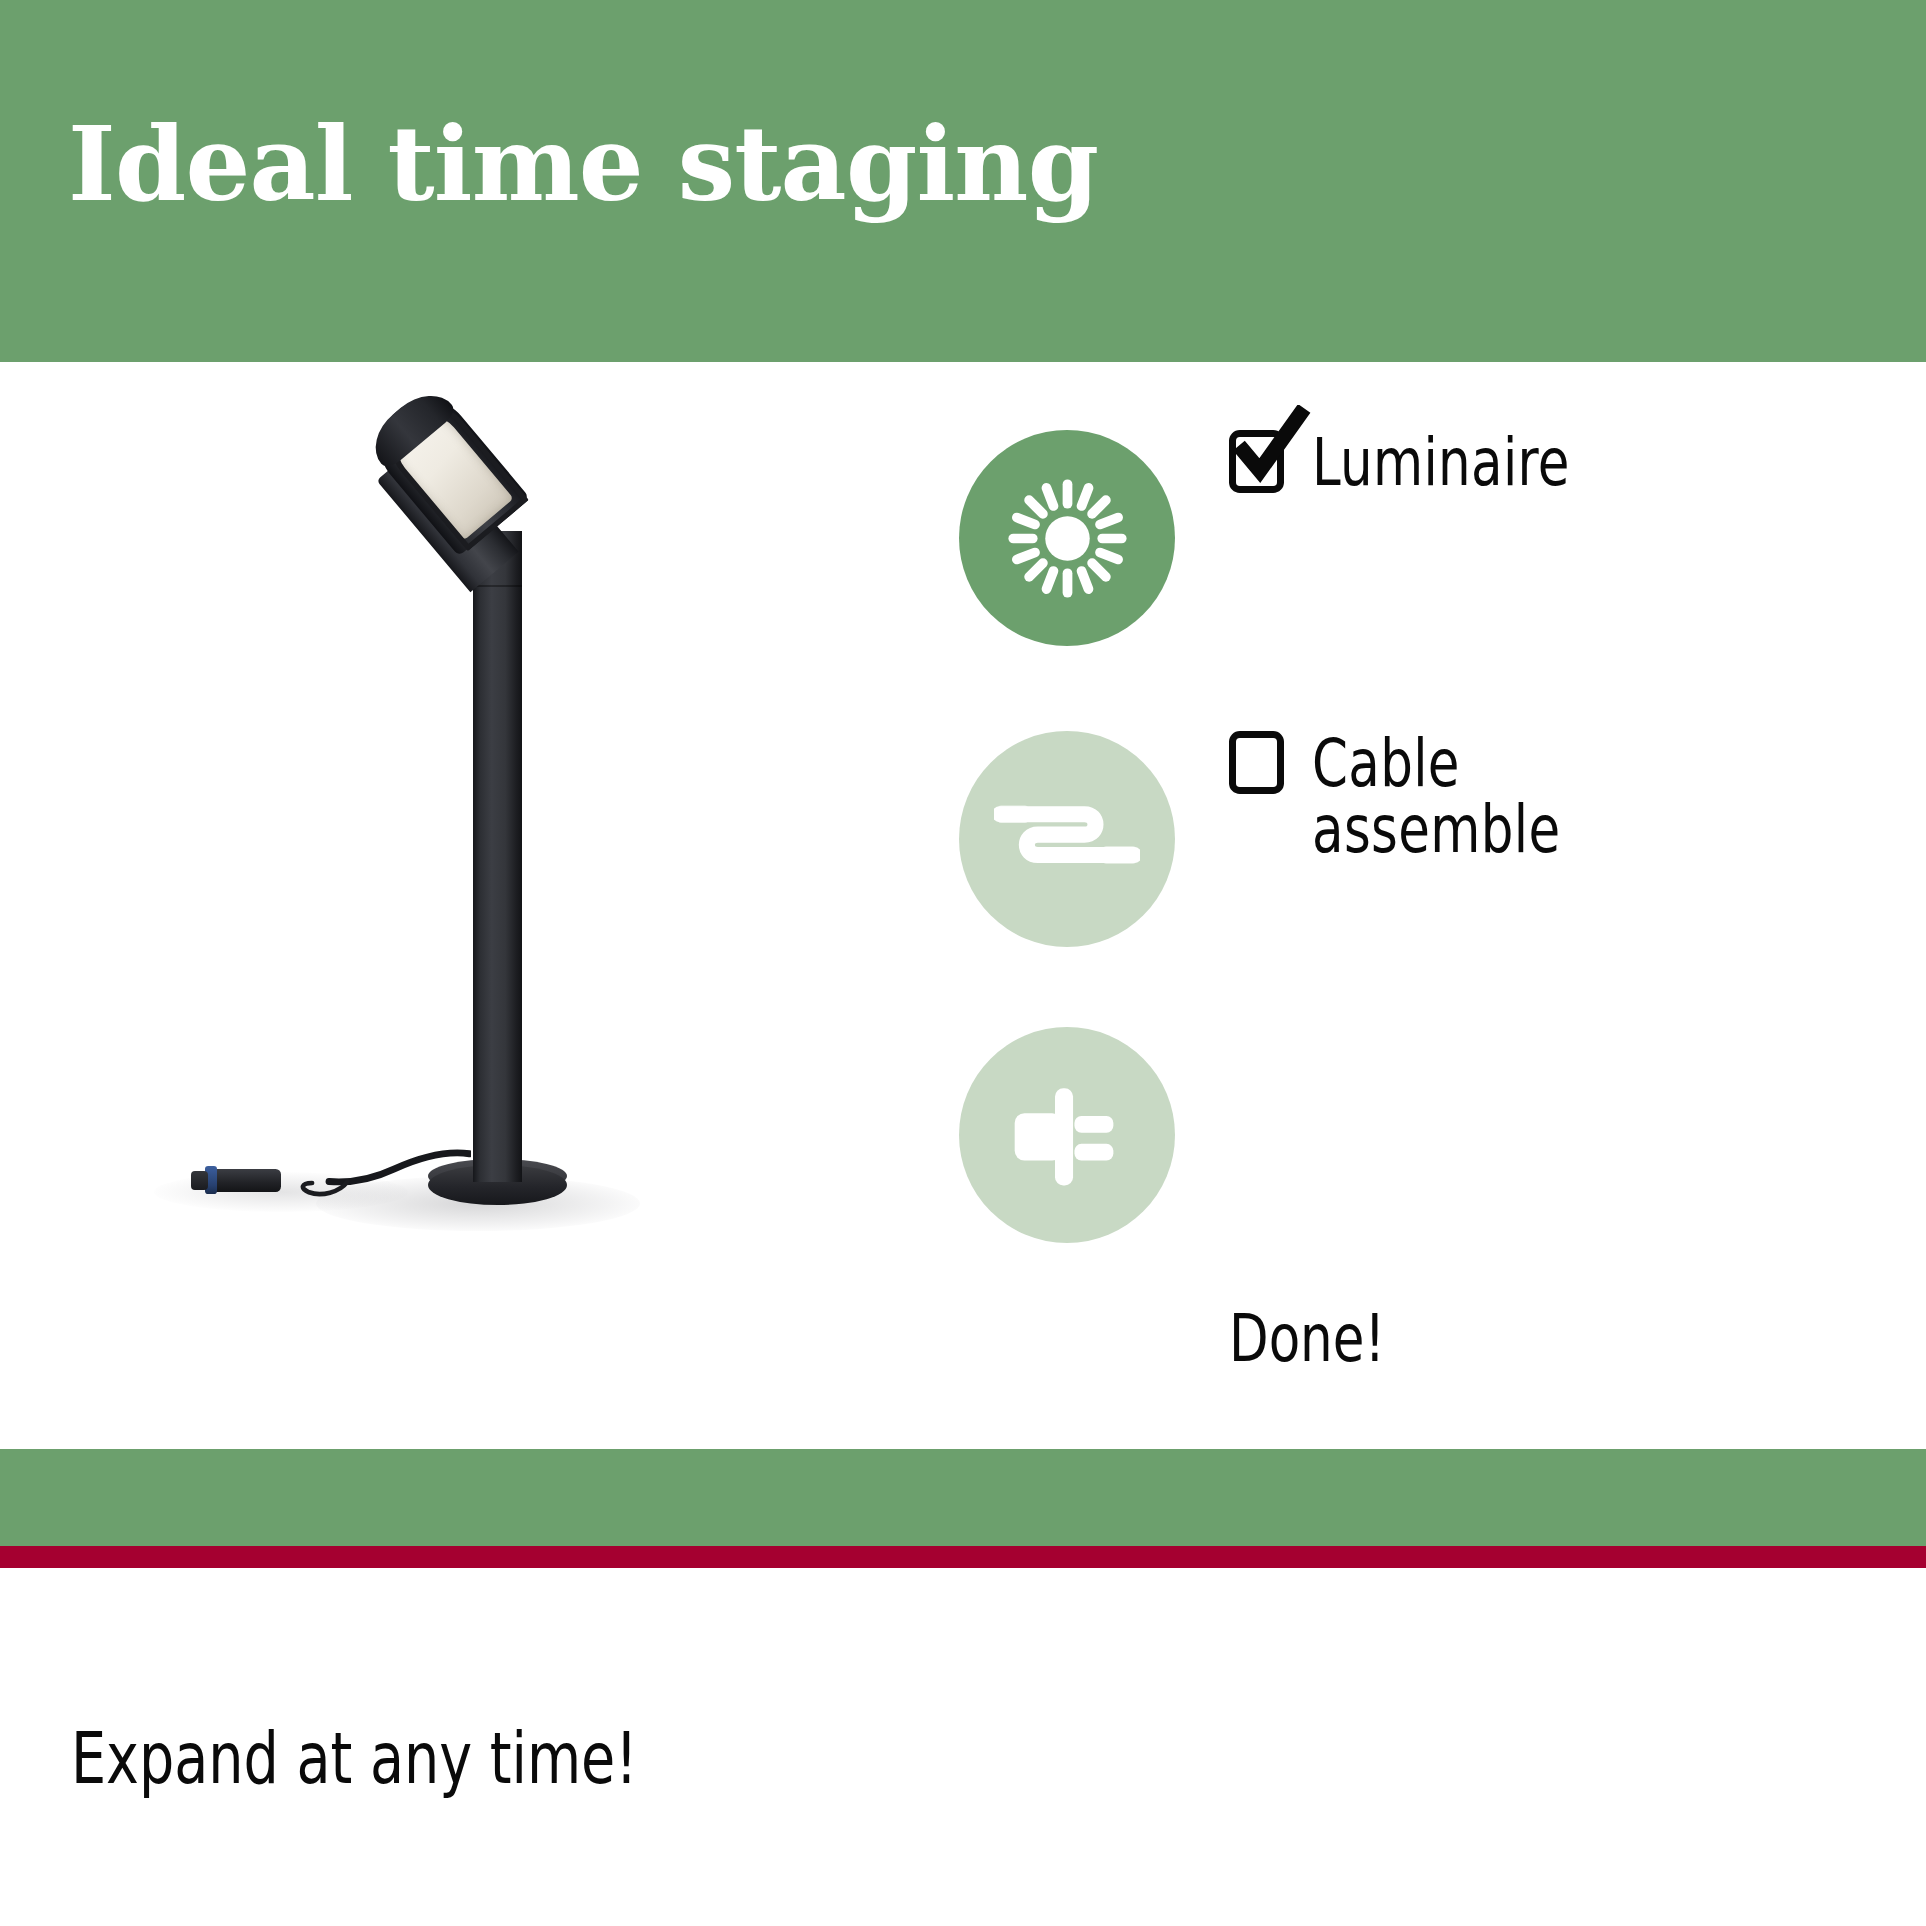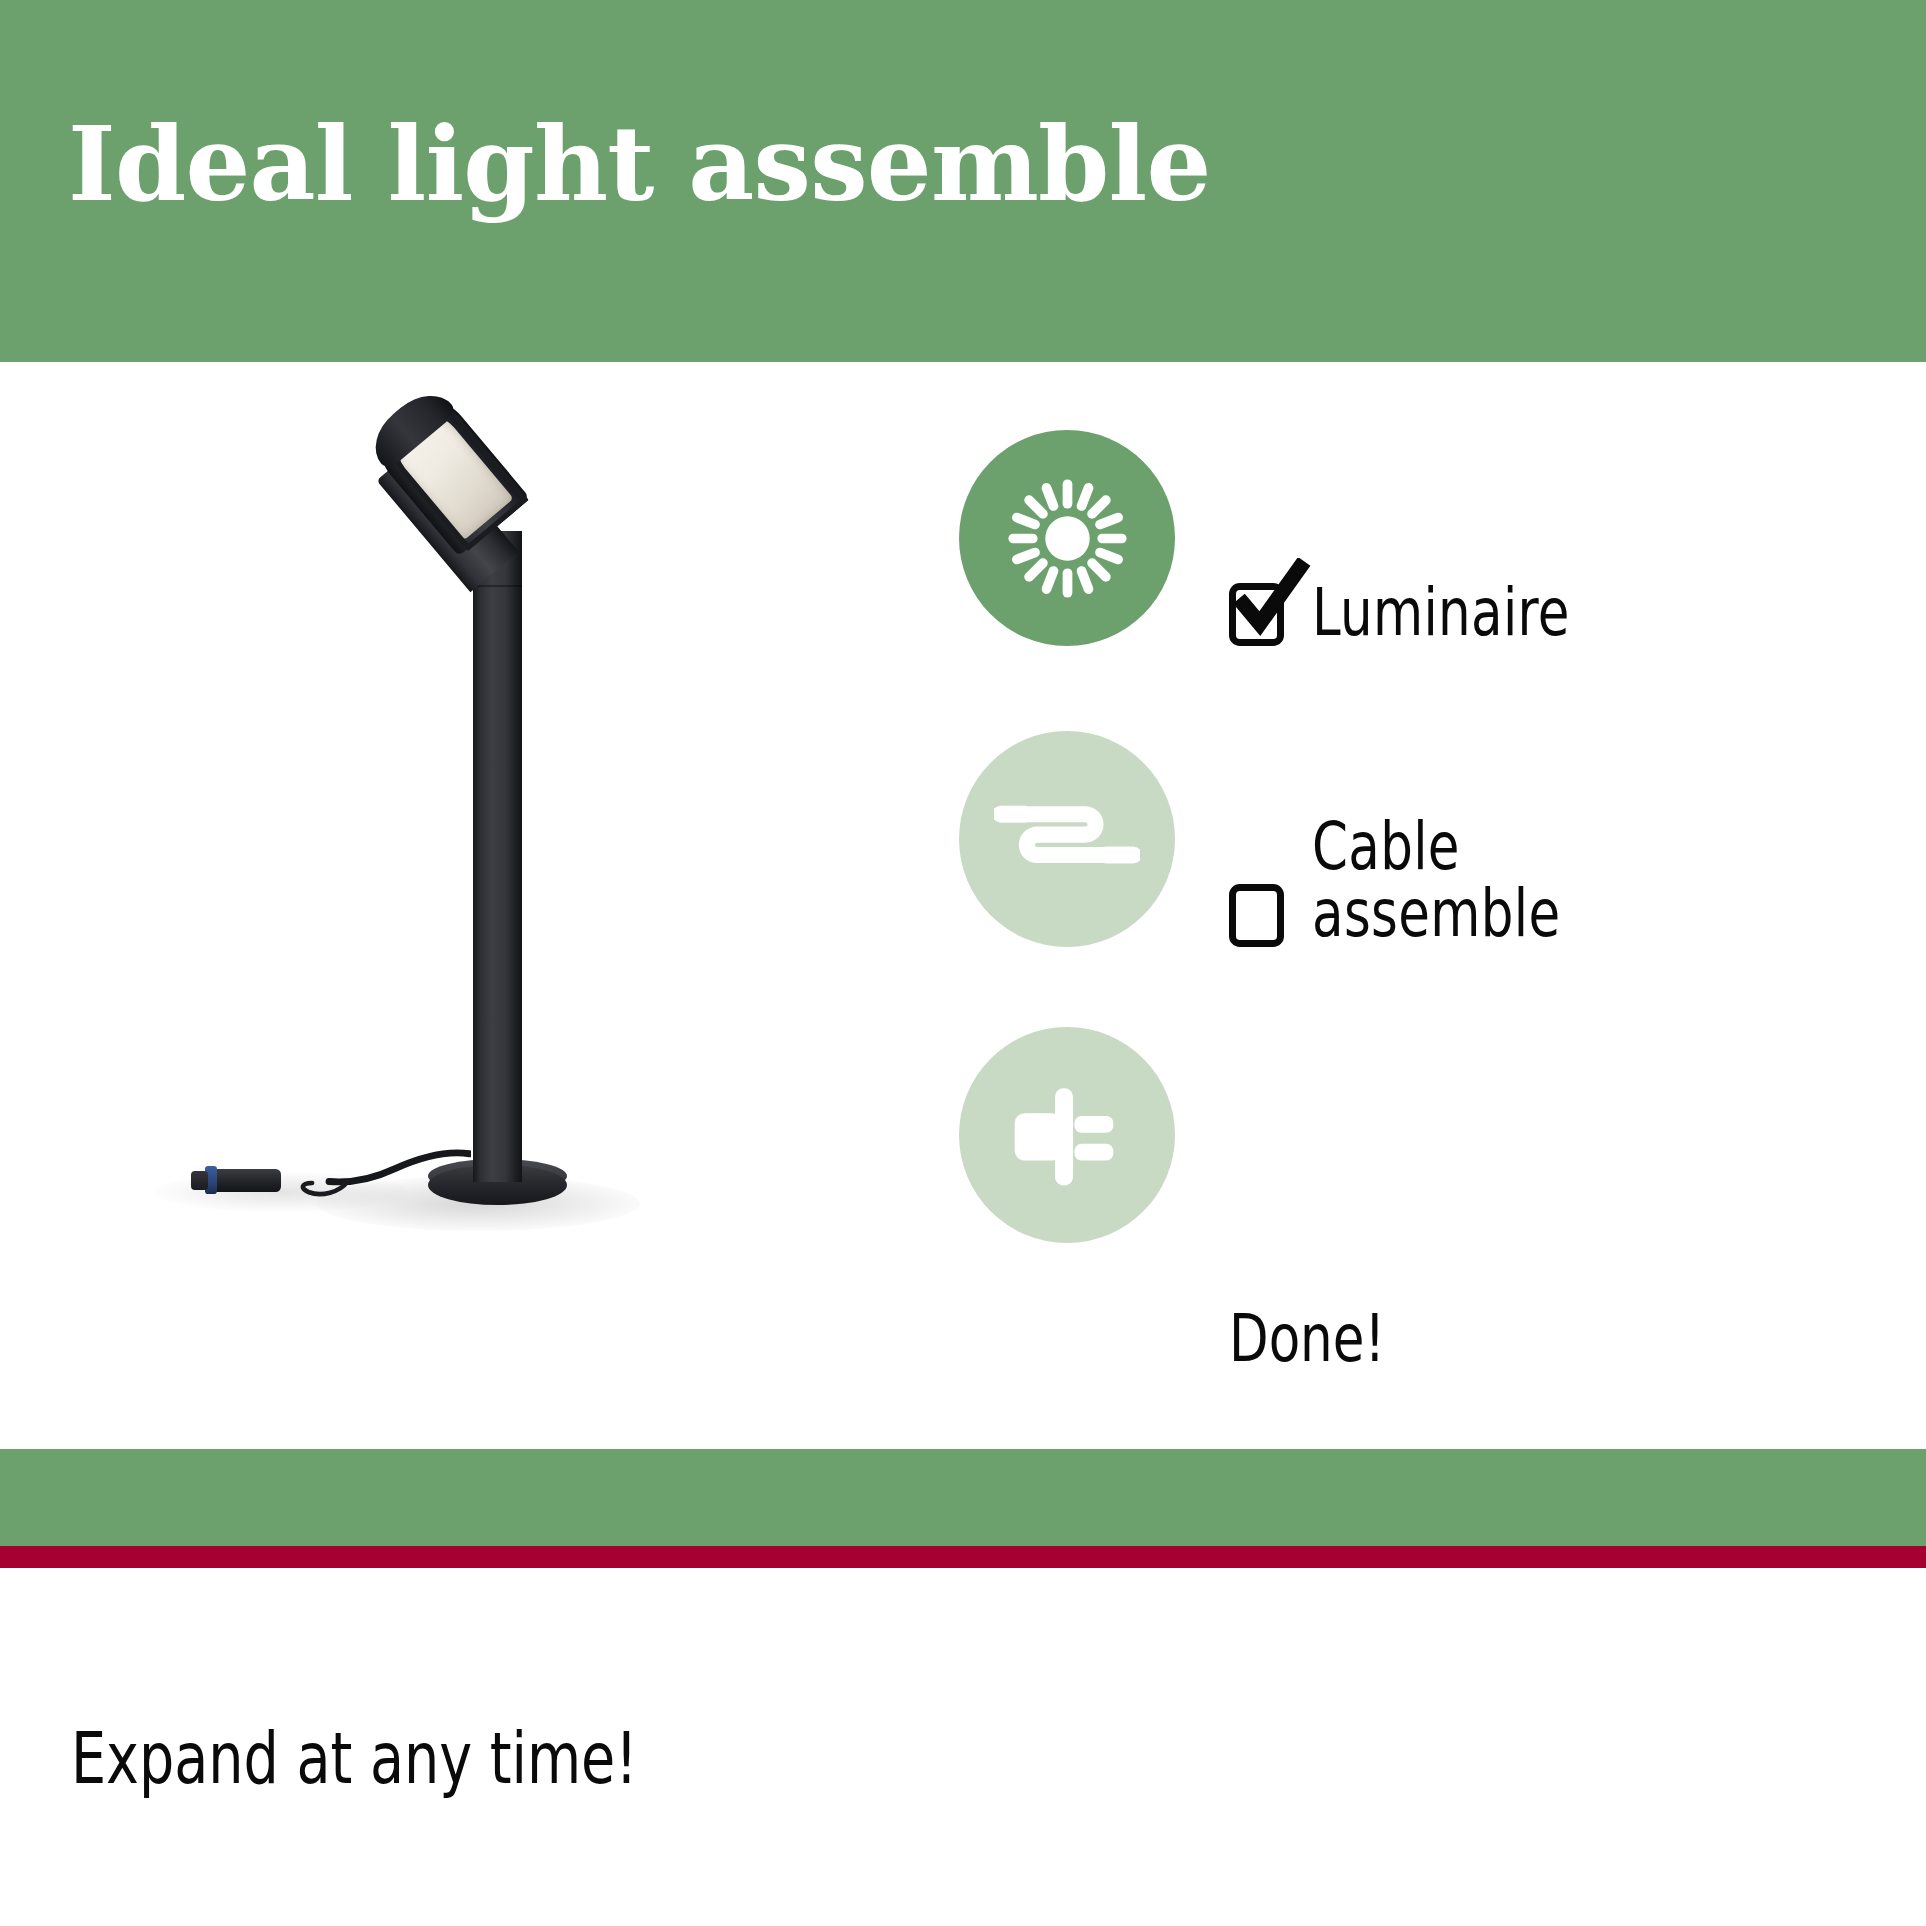--- a/index.html
+++ b/index.html
@@ -247,21 +247,21 @@
   }
   .icon-circle.active { background: #6CA06D; }
   .icon-circle.faded  { background: #C8D9C4; }
 
   .check-item {
     position: absolute;
     left: 270px;
     top: 0;
     height: 216px;
     display: flex;
-    align-items: flex-end;
+    align-items: flex-start;
     gap: 28px;
   }
   .checkbox {
     position: relative;
     width: 55px;
     height: 63px;
     border: 7.7px solid #0a0a0a;
     border-radius: 10.8px;
     box-sizing: border-box;
     flex: 0 0 auto;
@@ -325,21 +325,21 @@
     transform-origin: left center;
     white-space: nowrap;
   }
 </style>
 </head>
 <body>
 
 <div id="page">
 
   <div class="header-banner">
-    <div class="header-title">Ideal light assemble</div>
+    <div class="header-title">Ideal time staging</div>
   </div>
 
   <div class="product-area">
 
     <div class="lamp-shadow2"></div>
     <div class="lamp-shadow"></div>
 
     <div class="lamp-base-top"></div>
     <div class="lamp-base"></div>
 

